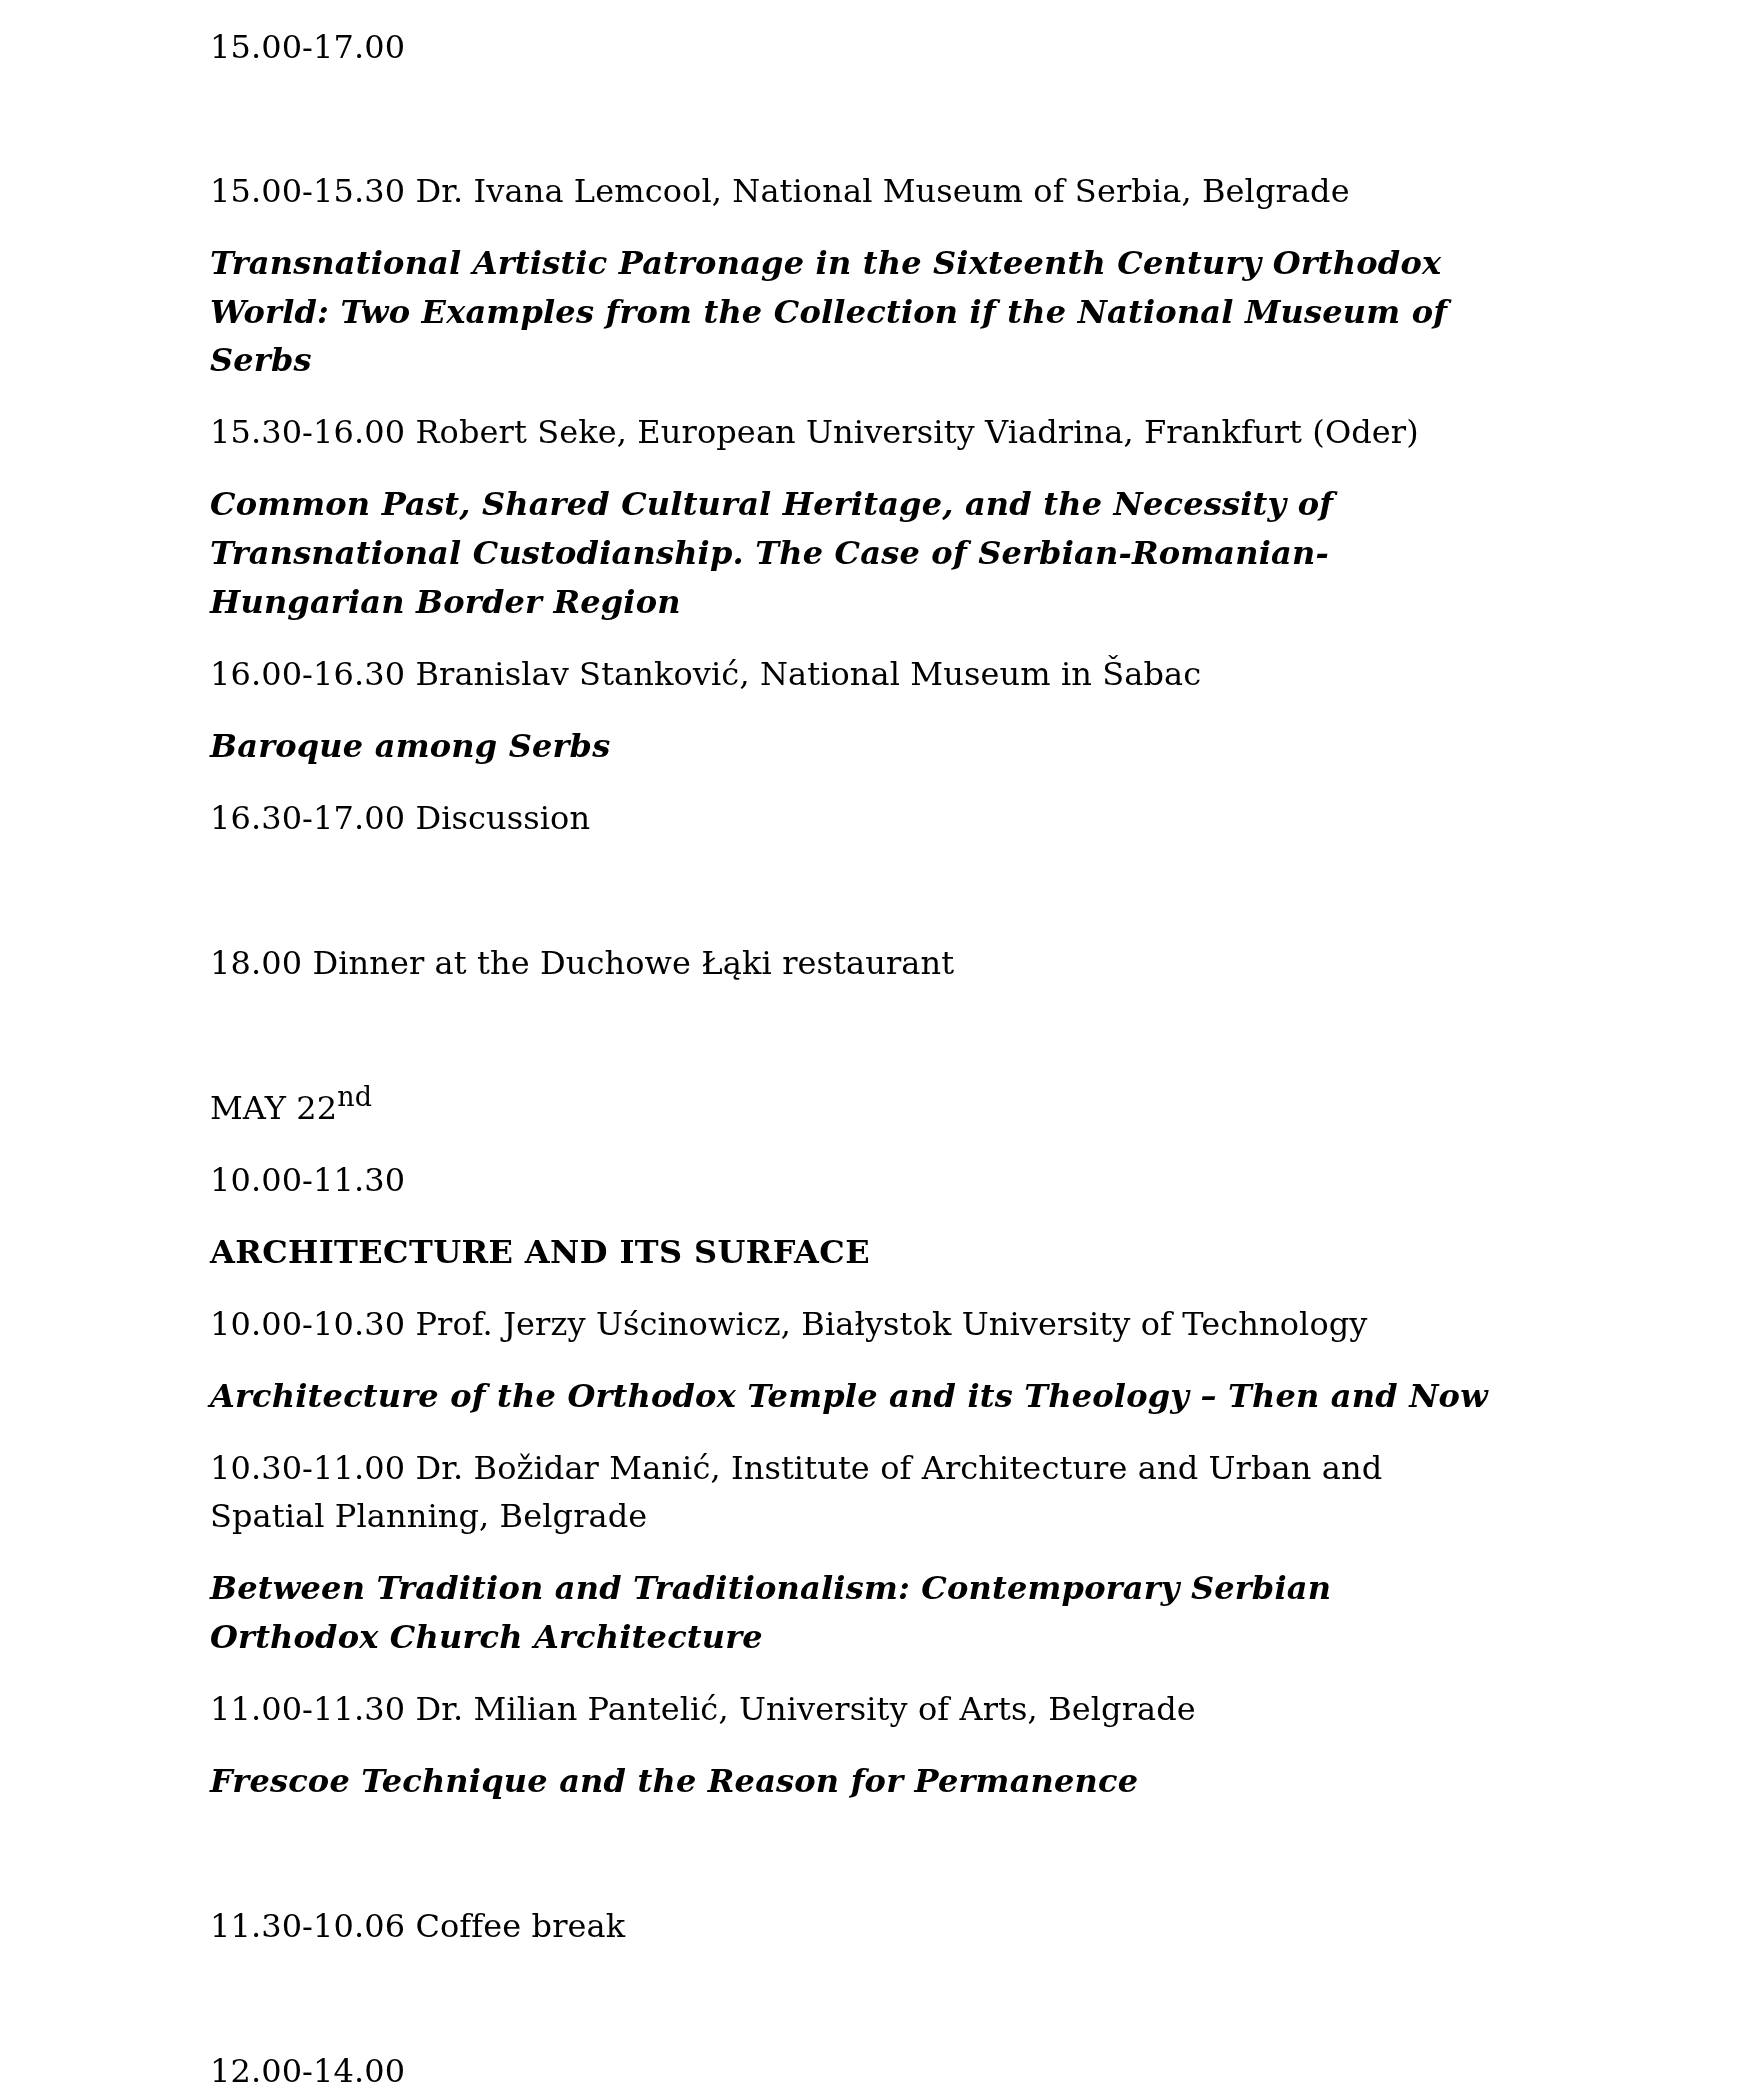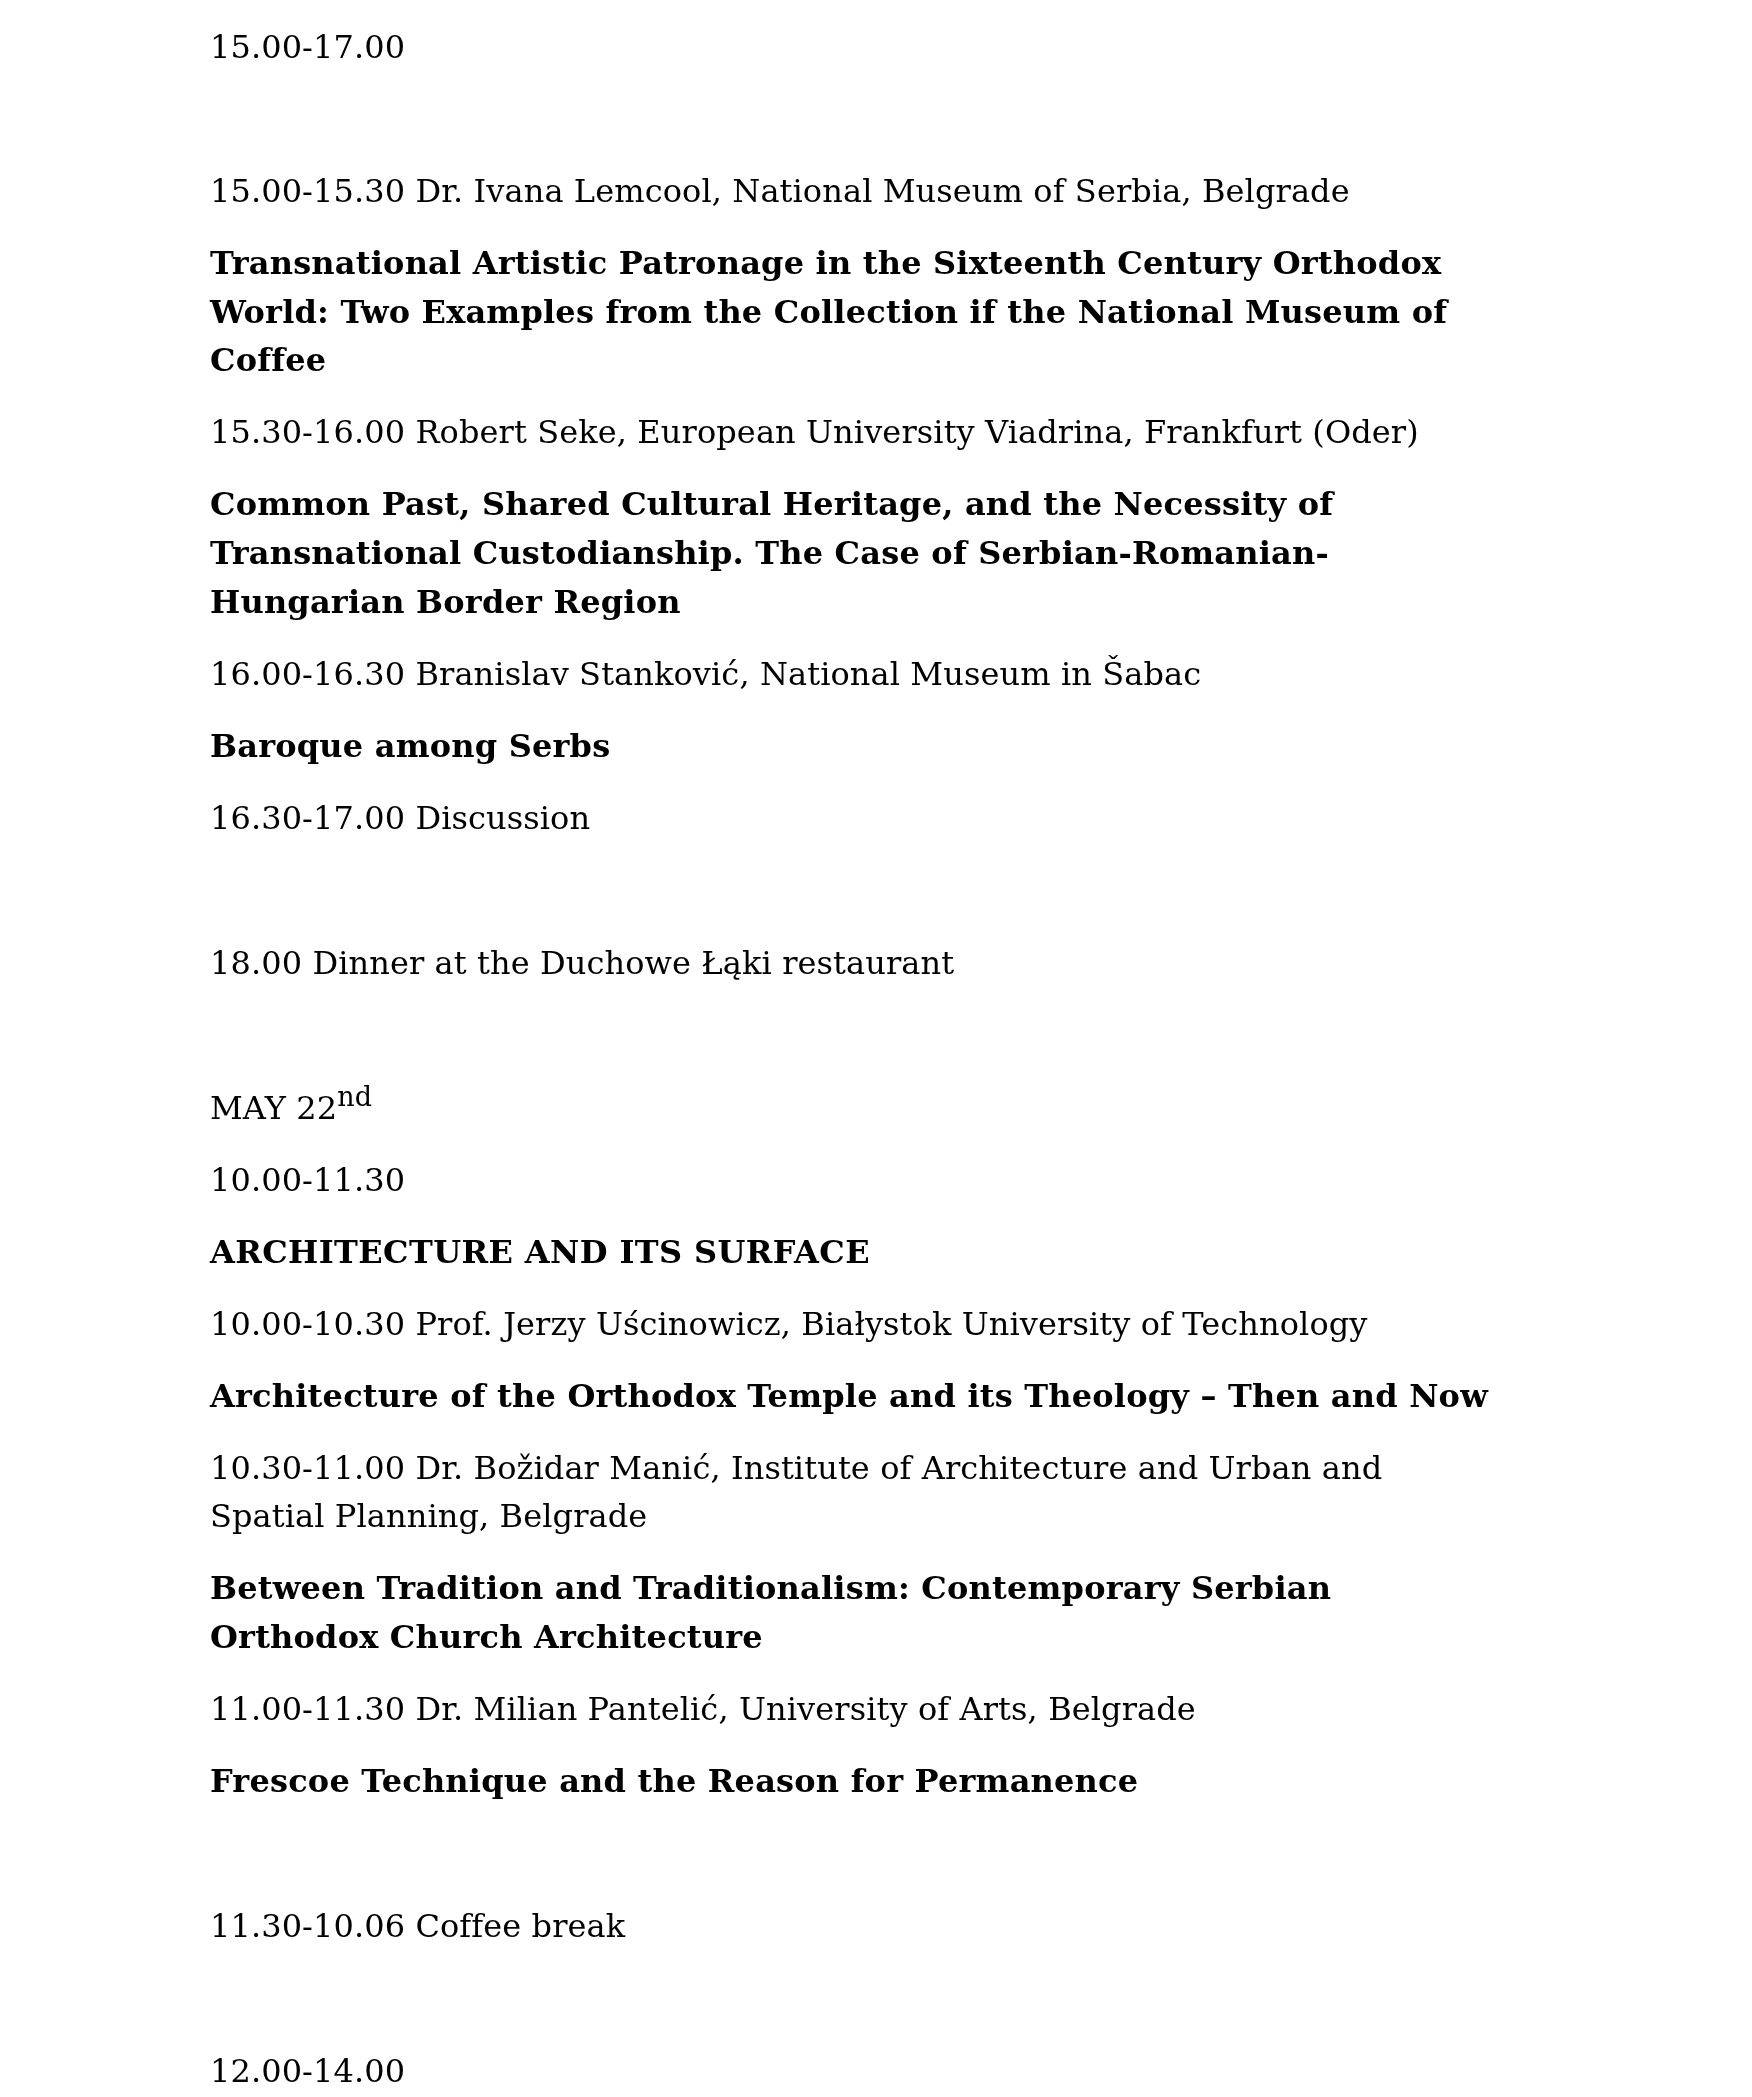--- a/index.html
+++ b/index.html
@@ -8,34 +8,34 @@
     font-family: "DejaVu Serif", "Liberation Serif", serif;
     color: #000000;
   }
   .page { position: absolute; left: 0; top: 0; width: 1752px; height: 1630px; }
   .line {
     position: absolute; left: 210px; white-space: nowrap;
     font-size: 32px; line-height: 40px; letter-spacing: 0.1px;
   }
   .regular { font-weight: normal; font-style: normal; }
   .heading { font-weight: bold; font-style: normal; letter-spacing: 0.4px; }
-  .title { font-weight: bold; letter-spacing: 0.2px; }
+  .title { font-weight: bold; font-style: italic; letter-spacing: 0.2px; }
   sup.ord { font-size: 27px; vertical-align: 12.7px; line-height: 0; }
 </style>
 </head>
 <body>
 
 <div class="page">
 
   <div class="line regular" style="top:27px">15.00-17.00</div>
 
   <div class="line regular" style="top:171px">15.00-15.30 Dr. Ivana Lemcool, National Museum of Serbia, Belgrade</div>
   <div class="line title" style="top:243px">Transnational Artistic Patronage in the Sixteenth Century Orthodox</div>
   <div class="line title" style="top:292px">World: Two Examples from the Collection if the National Museum of</div>
-  <div class="line title" style="top:340px">Coffee</div>
+  <div class="line title" style="top:340px">Serbs</div>
 
   <div class="line regular" style="top:412px">15.30-16.00 Robert Seke, European University Viadrina, Frankfurt (Oder)</div>
   <div class="line title" style="top:533px">Transnational Custodianship. The Case of Serbian-Romanian-</div>
   <div class="line title" style="top:484px">Common Past, Shared Cultural Heritage, and the Necessity of</div>
   <div class="line title" style="top:582px">Hungarian Border Region</div>
 
   <div class="line regular" style="top:654px">16.00-16.30 Branislav Stanković, National Museum in Šabac</div>
   <div class="line title" style="top:726px">Baroque among Serbs</div>
 
   <div class="line regular" style="top:798px">16.30-17.00 Discussion</div>

